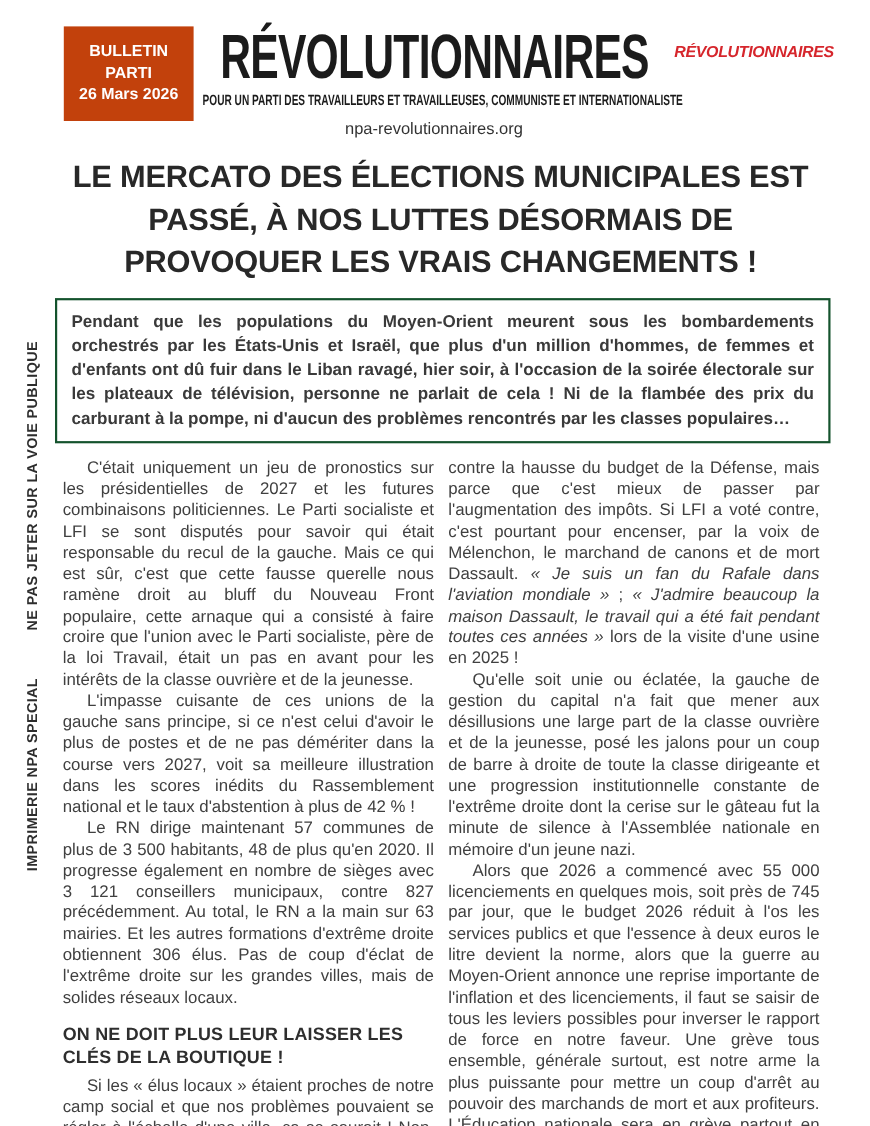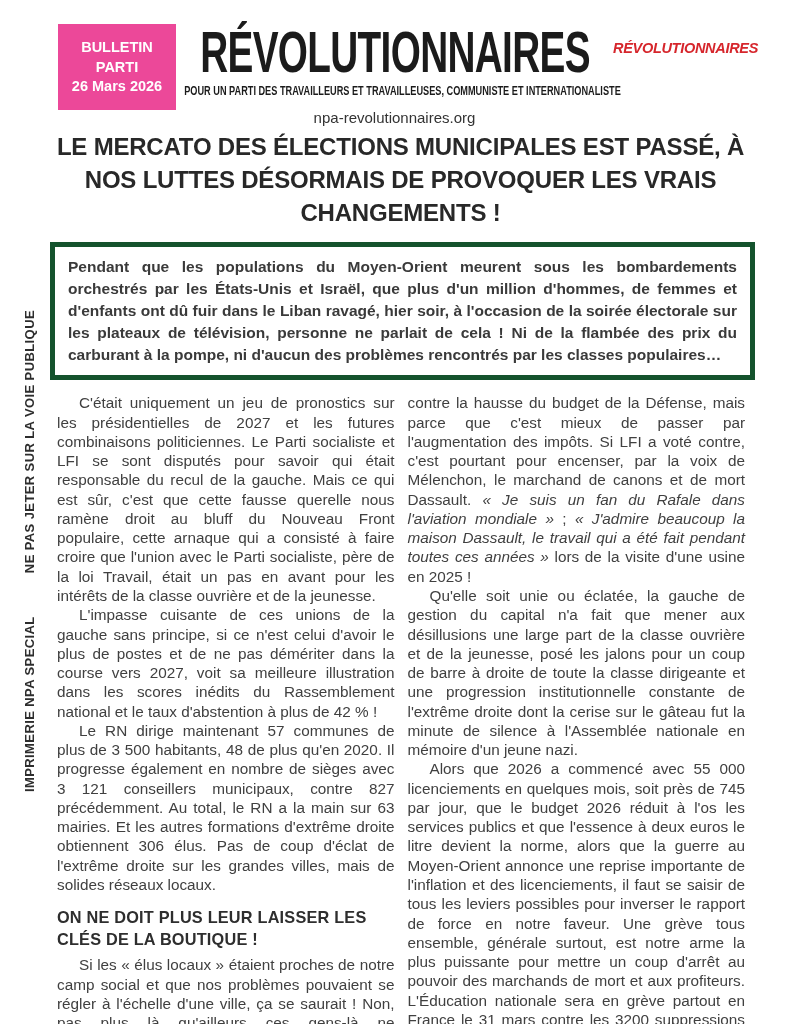--- a/index.html
+++ b/index.html
@@ -28,27 +28,27 @@
   .masthead-subtitle {
     margin-top:2px; font-size:13.5px; font-weight:bold; color:#1b1b1b; white-space:nowrap;
   }
   .site-link { display:inline-block; margin-top:11px; font-size:15px; color:#333333; cursor:pointer; }
   .npa-logo { flex:none; width:152px; padding-top:10px; text-align:left; }
   .npa-name { font-size:58px; font-weight:bold; letter-spacing:-1px; line-height:0.92; }
   .npa-sub { font-weight:bold; font-style:italic; font-size:14.5px; margin-top:6px; letter-spacing:-0.3px; white-space:nowrap; }
 
   
   .headline {
-    margin:3px 42px 13px 52px; text-align:center;
-    font-size:24px; font-weight:bold; color:#282828; line-height:1.38; letter-spacing:-0.2px;
+    margin:15px 42px 13px 52px; text-align:center;
+    font-size:28px; font-weight:bold; color:#282828; line-height:1.38; letter-spacing:-0.2px;
   }
 
   
   .lede {
-    border:5px solid #14532d; margin:12px 36px 10px 50px; padding:9px 13px;
+    border:2px solid #14532d; margin:12px 36px 10px 50px; padding:9px 13px;
     font-weight:bold; font-size:15.5px; line-height:1.42; text-align:justify; color:#3a3a3a;
   }
 
   
   .columns { display:flex; gap:13px; padding:3px 46px 0 57px; }
   .col { flex:1; min-width:0; text-align:justify; font-size:15.3px; line-height:1.26; color:#404040; hyphens:auto; }
   .col p { margin:0; text-indent:22px; }
   .col p.noindent { text-indent:0; }
   .col h3 {
     margin:13px 0 5px; font-size:16.3px; font-weight:bold; color:#2e2e2e;
@@ -68,21 +68,21 @@
 <body>
 
 <div class="page">
 
   <div class="vertical-note">
     <span>IMPRIMERIE NPA SPECIAL</span>
     <span>NE PAS JETER SUR LA VOIE PUBLIQUE</span>
   </div>
 
   <div class="header">
-    <div class="bulletin-box" id="bulletin-box-bg" style="background: #ec4899;">
+    <div class="bulletin-box" id="bulletin-box-bg" style="background: #c2410c;">
       <div>BULLETIN</div>
       <div>PARTI</div>
       <div>26 Mars 2026</div>
     </div>
 
     <div class="masthead">
       <div class="masthead-scale">
         <h1 class="masthead-title">RÉVOLUTIONNAIRES</h1>
         <div class="masthead-subtitle">POUR UN PARTI DES TRAVAILLEURS ET TRAVAILLEUSES, COMMUNISTE ET INTERNATIONALISTE</div>
       </div>

